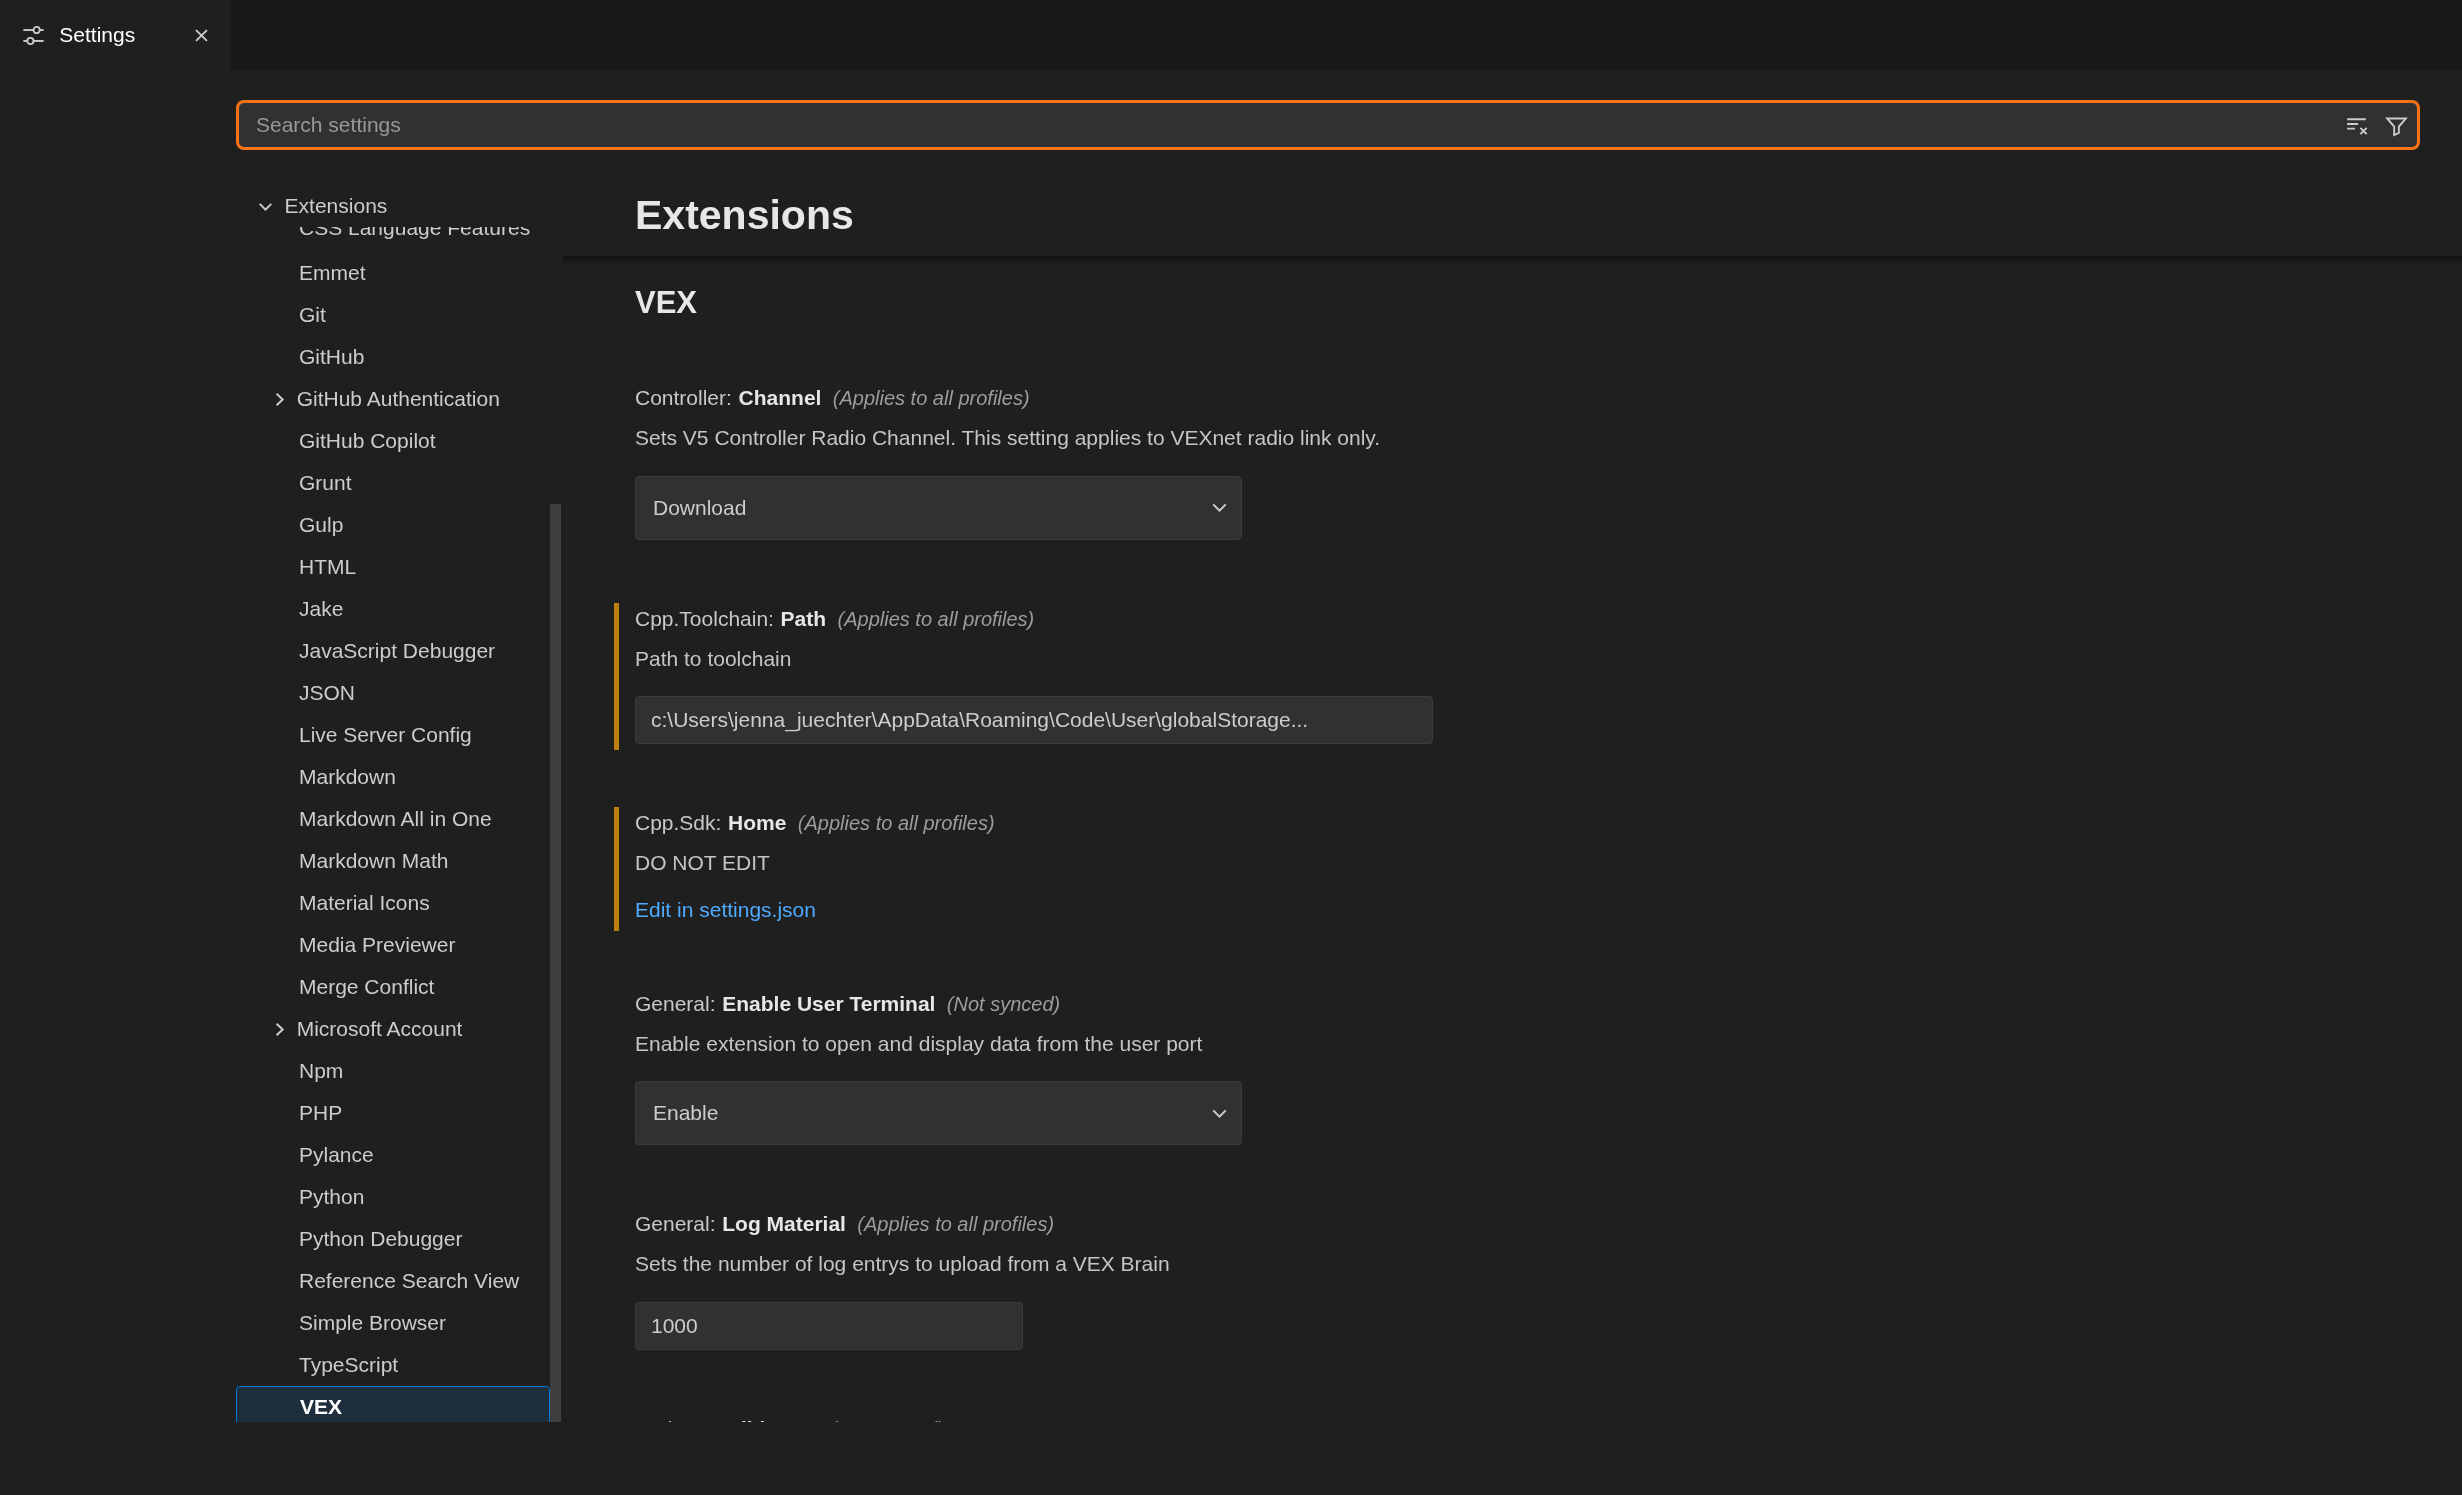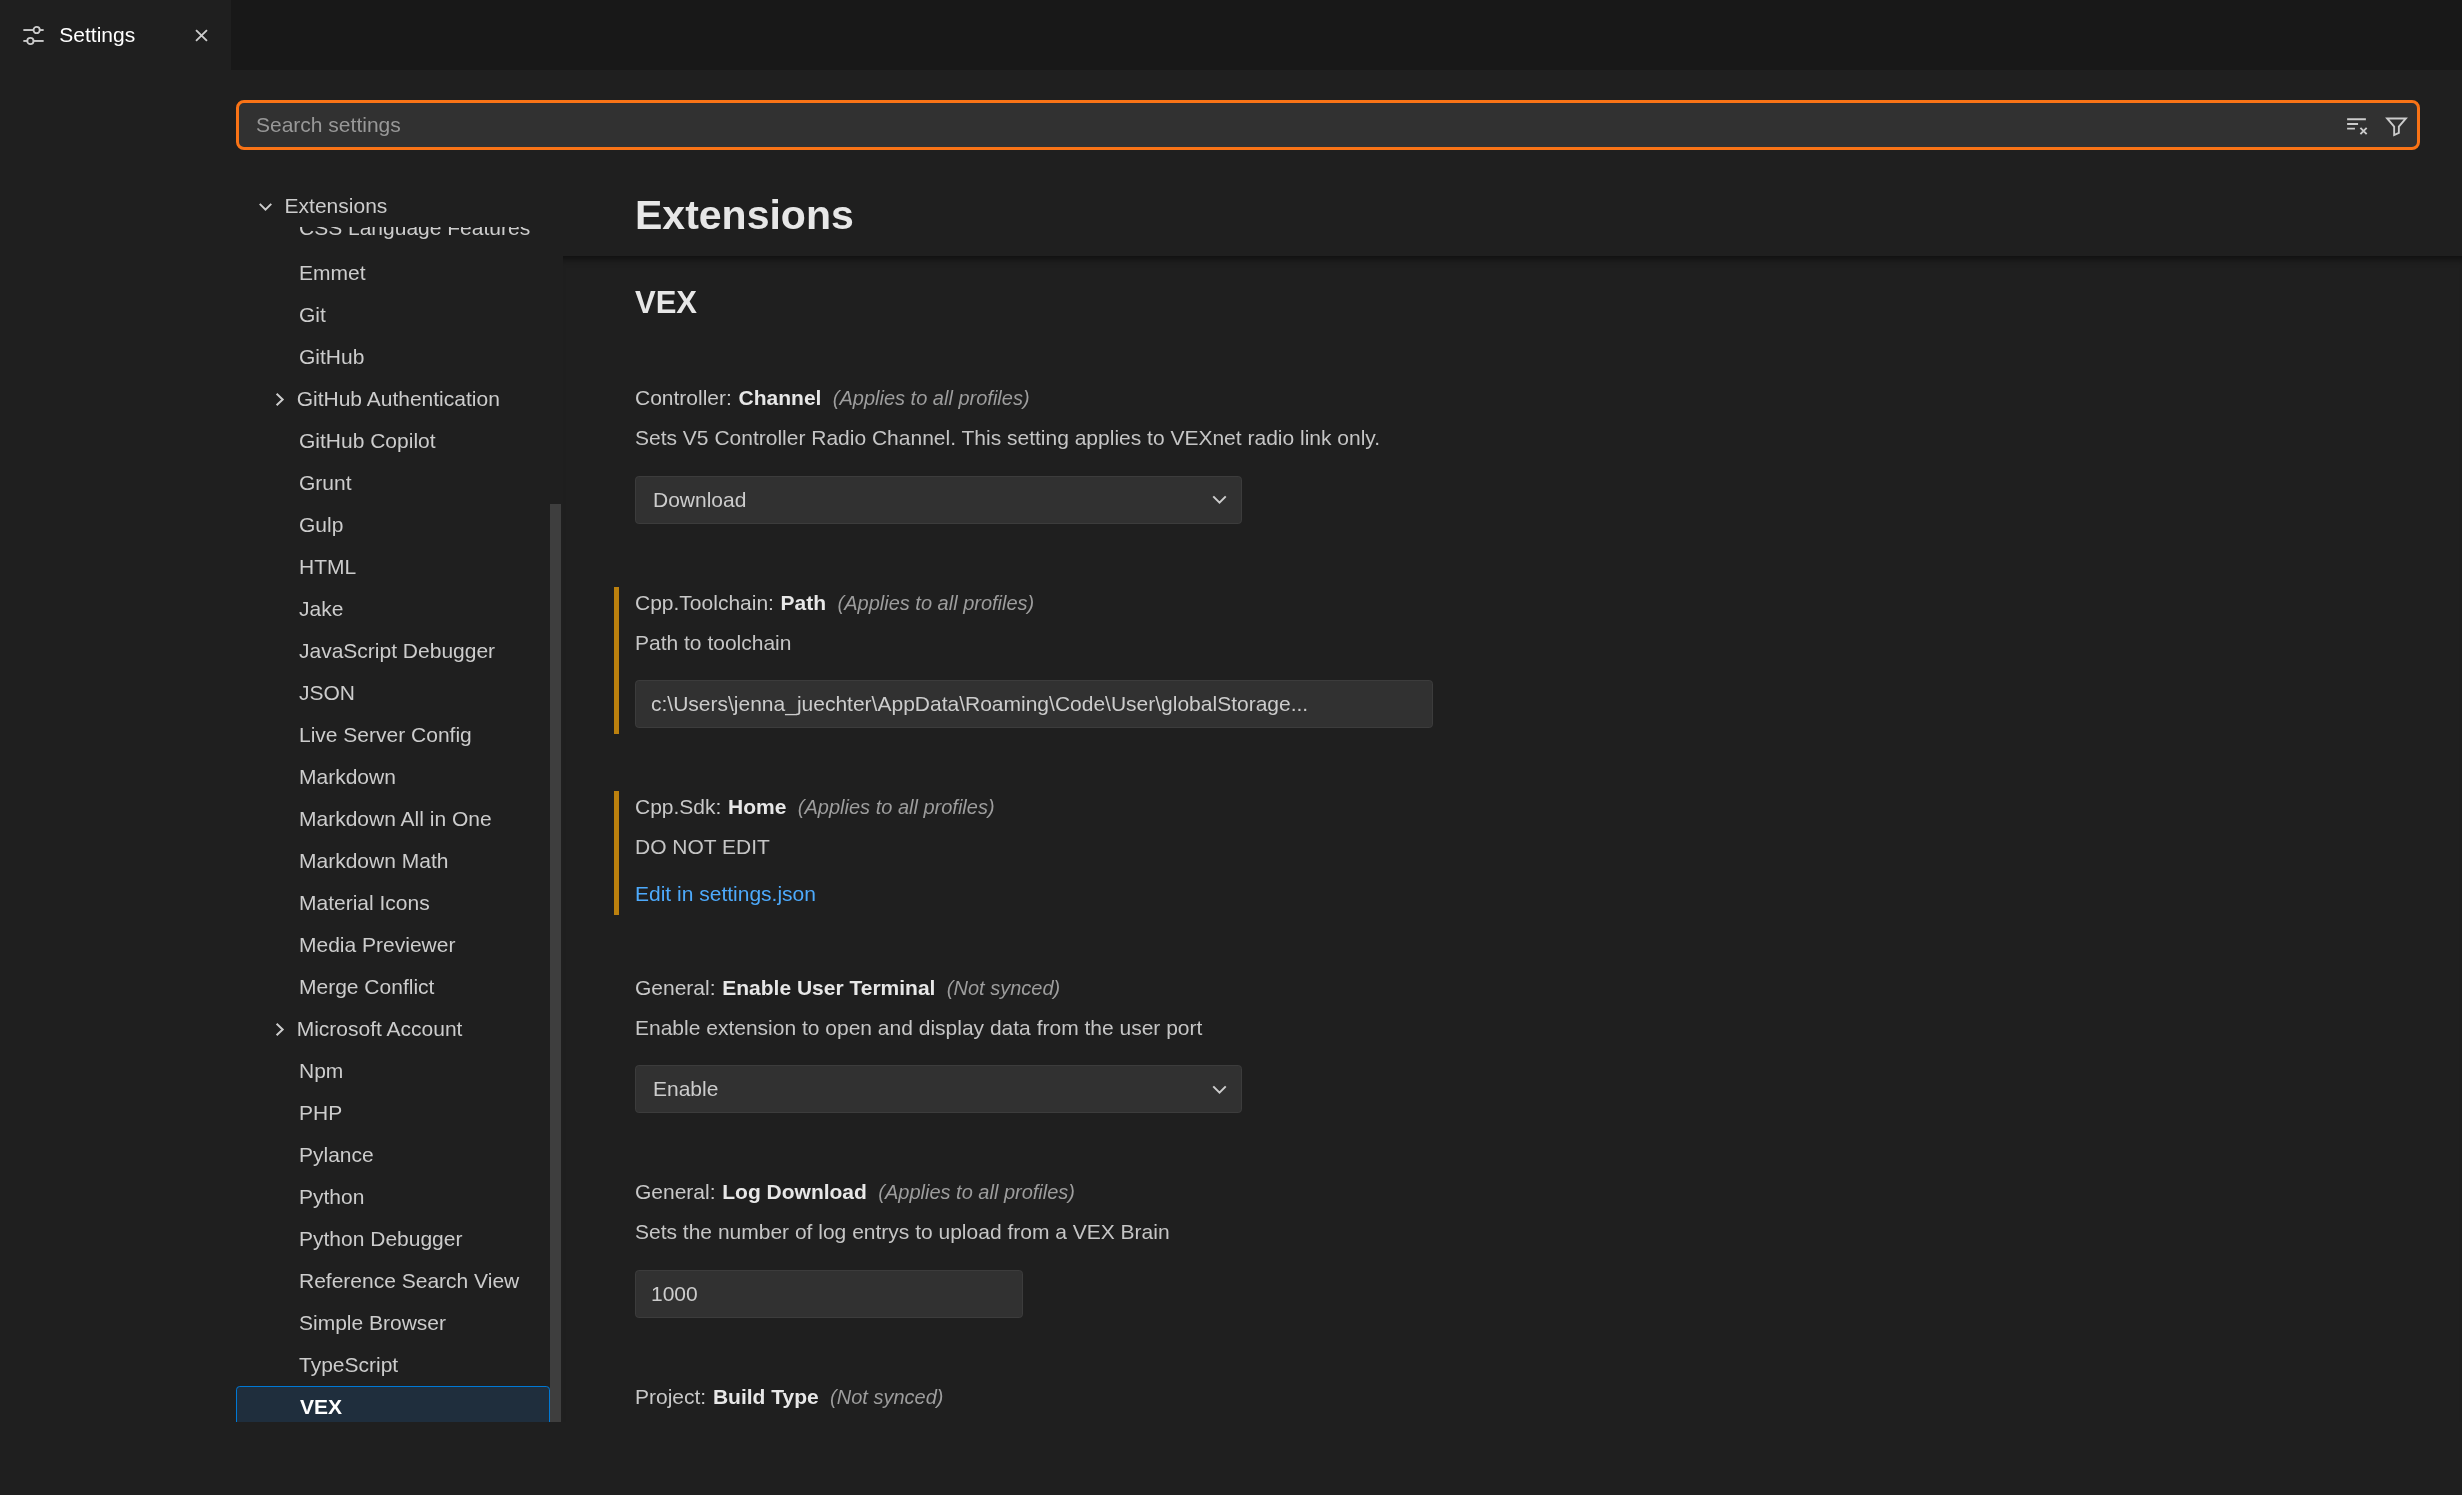--- a/index.html
+++ b/index.html
@@ -89,21 +89,21 @@
   .setting-item.modified::before {
     content:""; position:absolute; left:-21px; top:-1.9px; bottom:-5.7px;
     width:4.8px; background:#bb800e;
   }
   .setting-title { font-size:21px; line-height:28.5px; }
   .setting-title .cat { color:#c8c8c8; }
   .setting-title .sname { color:#e7e7e7; font-weight:bold; margin-left:6.7px; }
   .setting-title .scope { color:#9d9d9d; font-style:italic; margin-left:11.4px; font-size:20px; }
   .setting-desc { margin-top:11.4px; font-size:21px; line-height:28.5px; color:#c5c5c5; }
   .select {
-    margin-top:23px; width:607px; height:48px; box-sizing:border-box;
+    margin-top:23px; width:607px; height:64px; box-sizing:border-box;
     background:#313131; border:1px solid #3c3c3c; border-radius:3.8px;
     display:flex; align-items:center; justify-content:space-between;
     padding:0 9px 0 17px; color:#cccccc; cursor:pointer;
   }
   .setting-link {
     display:inline-block; margin-top:19px; color:#4daafc;
     text-decoration:none; cursor:pointer; font-size:21px; line-height:28.5px;
   }
   .text-input {
     display:block; margin-top:23px; height:48px; box-sizing:border-box;
@@ -317,21 +317,21 @@
             <span style="display:flex;">
               <svg width="25" height="25" viewBox="0 0 16 16" fill="none" stroke="#cccccc" stroke-width="1.3">
                   <path d="M4 6l4 4 4-4"></path>
                 </svg>
             </span>
           </div>
         </div>
 
         <div class="setting-item">
           <div class="setting-title">
-            <span class="cat">General:</span><span class="sname">Log Download</span><span class="scope">(Applies to all profiles)</span>
+            <span class="cat">General:</span><span class="sname">Log Material</span><span class="scope">(Applies to all profiles)</span>
           </div>
           <div class="setting-desc">Sets the number of log entrys to upload from a VEX Brain</div>
           <input class="text-input num-input" type="text" value="1000" style="">
         </div>
 
         <div class="setting-item">
           <div class="setting-title">
             <span class="cat">Project:</span><span class="sname">Build Type</span><span class="scope">(Not synced)</span>
           </div>
         </div>

